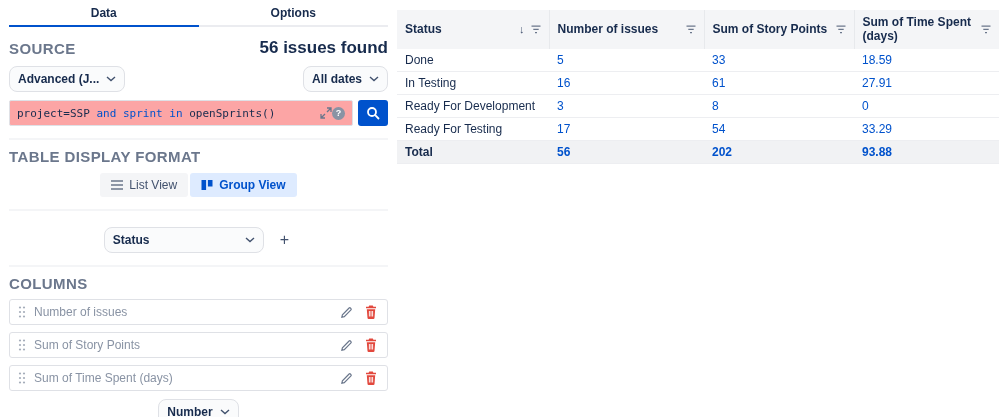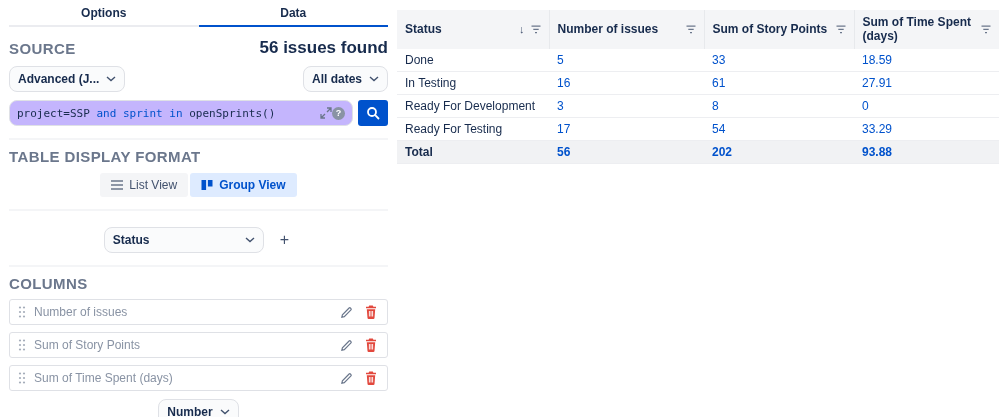--- a/index.html
+++ b/index.html
@@ -28,21 +28,21 @@
   .select {
     display:inline-flex; align-items:center; gap:7px; background:#FAFBFC;
     border:1px solid #DFE1E6; border-radius:8px; font-family:inherit;
     font-size:12px; color:#172B4D; padding:0 8px; height:26px; cursor:pointer;font-weight:bold;
   }
   .select.wide { width:160px; justify-content:space-between; }
 
   .jql-row { display:flex; gap:5px; margin-top:8px; }
   .jql-input {
     flex:1; display:flex; align-items:center; border:1px solid #DFE1E6;
-    border-radius:8px; height:26px; padding:0 7px; background:#c4b5fd; overflow:hidden;
+    border-radius:2px; height:26px; padding:0 7px; background:#fca5a5; overflow:hidden;
   }
   .jql-text { flex:1; font-family:"DejaVu Sans Mono", monospace; font-size:11px; white-space:nowrap; overflow:hidden; }
   .tok-plain { color:#172B4D; }
   .tok-keyword { color:var(--link); }
   .mini-icon { display:flex; align-items:center; cursor:pointer; background:none; border:none; padding:0; }
   .help-badge {
     width:13px; height:13px; border-radius:50%; background:#8993A4; color:#fff;
     font-size:9px; font-weight:700; display:flex; align-items:center; justify-content:center; cursor:pointer;
   }
   .search-btn {
@@ -97,22 +97,22 @@
   tr.total a.num { font-weight:700; }
 </style>
 </head>
 <body>
 
 <div class="app">
 
   <div class="left">
 
     <div class="tabs">
+      <div class="tab active">Data</div>
       <div class="tab">Options</div>
-      <div class="tab active">Data</div>
     </div>
 
     <div class="source-head">
       <span class="seclabel">SOURCE</span>
       <span class="found">56 issues found</span>
     </div>
 
     <div class="source-selects">
       <button class="select">
         <span>Advanced (J...</span>

